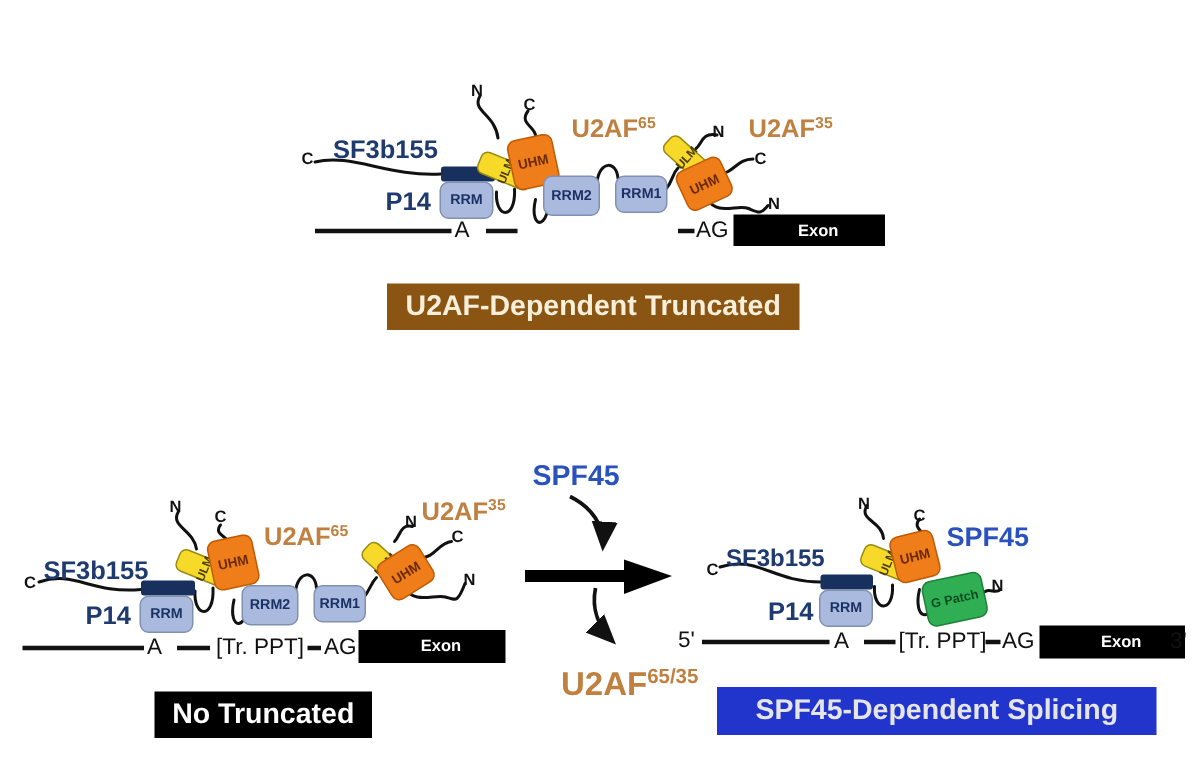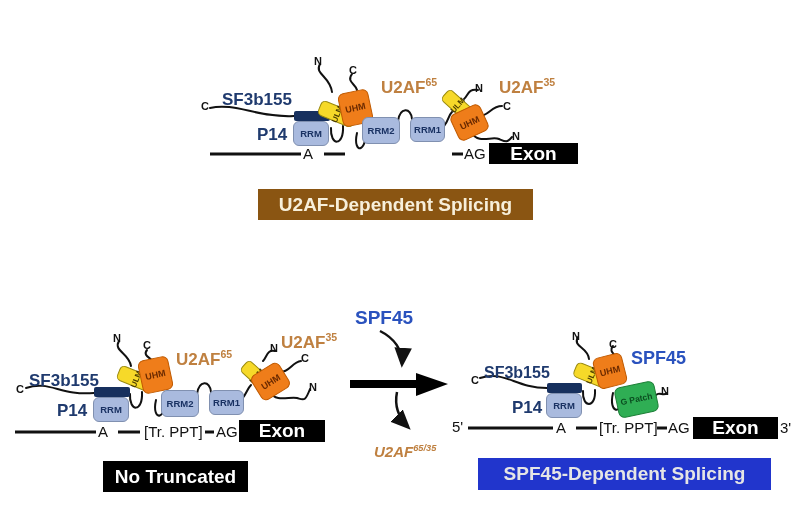--- a/index.html
+++ b/index.html
@@ -14,21 +14,21 @@
   .pblue{font-weight:bold;color:#2a52be;font-size:19px;}
   .term{font-weight:bold;font-size:11px;color:#111;}
   .dom{display:flex;align-items:center;justify-content:center;font-weight:bold;
        border-radius:6px;box-sizing:border-box;text-align:center;}
   .dblue{background:#a9bade;border:1.5px solid #8090b0;color:#1a3263;font-size:9.5px;}
   .ulm{background:#f6d929;border:1.5px solid #9a8a10;color:#4a3c00;font-size:8px;border-radius:5px;}
   .uhm{background:#ef7d1a;border:1.5px solid #c05a00;color:#6b2a00;font-size:9px;}
   .gp{background:#2fae54;border:1.5px solid #1e8038;color:#0b4d20;font-size:8.5px;line-height:1.05;}
   .navybar{background:#17305e;border-radius:2px;}
   .tracklbl{font-size:15px;color:#111;white-space:nowrap;}
-  .exon{background:#000;color:#fff;font-weight:bold;font-size:19px;display:flex;align-items:center;justify-content:center;}
+  .exon{background:#000;color:#fff;font-weight:bold;font-size:11px;display:flex;align-items:center;justify-content:center;padding-left:12px;}
   .banner{display:flex;align-items:center;justify-content:center;font-weight:bold;font-size:19px;}
   sup{font-size:0.62em;}
 </style>
 </head>
 <body>
 
 <div id="canvas">
 
   <svg class="abs" style="left:0;top:0;" width="800" height="507" viewBox="0 0 800 507">
     <defs>
@@ -106,21 +106,21 @@
   <div class="abs dom ulm" style="left:450px;top:88px;width:15px;height:34px;transform:rotate(-48deg);">ULM</div>
   <div class="abs dom uhm" style="left:453px;top:108px;width:33px;height:29px;transform:rotate(-25deg);">UHM</div>
   <span class="abs term" style="left:475px;top:82px;">N</span>
   <span class="abs ptan" style="left:499px;top:76px;"><span>U2AF</span><sup>35</sup></span>
   <span class="abs term" style="left:503px;top:100px;">C</span>
   <span class="abs term" style="left:512px;top:130px;">N</span>
   <span class="abs tracklbl" style="left:303px;top:145px;">A</span>
   <span class="abs tracklbl" style="left:464px;top:145px;">AG</span>
   <div class="abs exon" style="left:489px;top:143px;width:89px;height:21px;">Exon</div>
 
-  <div class="abs banner" style="left:258px;top:189px;width:275px;height:31px;background:#8a5512;color:#f7efda;">U2AF-Dependent Splicing</div>
+  <div class="abs banner" style="left:258px;top:189px;width:275px;height:31px;background:#8a5512;color:#f7efda;">U2AF-Dependent Truncated</div>
 
   <span class="abs term" style="left:16px;top:383px;">C</span>
   <span class="abs pnavy" style="left:29px;top:371px;">SF3b155</span>
   <span class="abs pnavy" style="left:57px;top:401px;">P14</span>
   <div class="abs navybar" style="left:94px;top:387px;width:36px;height:10px;"></div>
   <div class="abs dom dblue" style="left:93px;top:397px;width:36px;height:25px;">RRM</div>
   <span class="abs term" style="left:113px;top:332px;">N</span>
   <span class="abs term" style="left:143px;top:339px;">C</span>
   <div class="abs dom ulm" style="left:128px;top:360px;width:16px;height:38px;transform:rotate(-68deg);">ULM</div>
   <div class="abs dom uhm" style="left:140px;top:358px;width:31px;height:34px;transform:rotate(-12deg);">UHM</div>
@@ -134,21 +134,21 @@
   <span class="abs term" style="left:301px;top:352px;">C</span>
   <span class="abs term" style="left:309px;top:381px;">N</span>
   <span class="abs tracklbl" style="left:98px;top:423px;">A</span>
   <span class="abs tracklbl" style="left:144px;top:423px;">[Tr. PPT]</span>
   <span class="abs tracklbl" style="left:216px;top:423px;">AG</span>
   <div class="abs exon" style="left:239px;top:420px;width:86px;height:22px;">Exon</div>
 
   <div class="abs banner" style="left:103px;top:461px;width:145px;height:31px;background:#000;color:#fff;">No Truncated</div>
 
   <span class="abs pblue" style="left:355px;top:307px;">SPF45</span>
-  <span class="abs ptan" style="left:374px;top:443px;font-size:15px;font-style:italic;"><span>U2AF</span><sup>65/35</sup></span>
+  <span class="abs ptan" style="left:374px;top:443px;font-size:22px;"><span>U2AF</span><sup>65/35</sup></span>
 
   <span class="abs tracklbl" style="left:452px;top:418px;">5'</span>
   <span class="abs term" style="left:471px;top:374px;">C</span>
   <span class="abs pnavy" style="left:484px;top:364px;font-size:16px;">SF3b155</span>
   <span class="abs pnavy" style="left:512px;top:398px;">P14</span>
   <div class="abs navybar" style="left:547px;top:383px;width:35px;height:10px;"></div>
   <div class="abs dom dblue" style="left:546px;top:393px;width:36px;height:25px;">RRM</div>
   <span class="abs term" style="left:572px;top:330px;">N</span>
   <span class="abs term" style="left:609px;top:338px;">C</span>
   <div class="abs dom ulm" style="left:584px;top:357px;width:16px;height:37px;transform:rotate(-68deg);">ULM</div>

